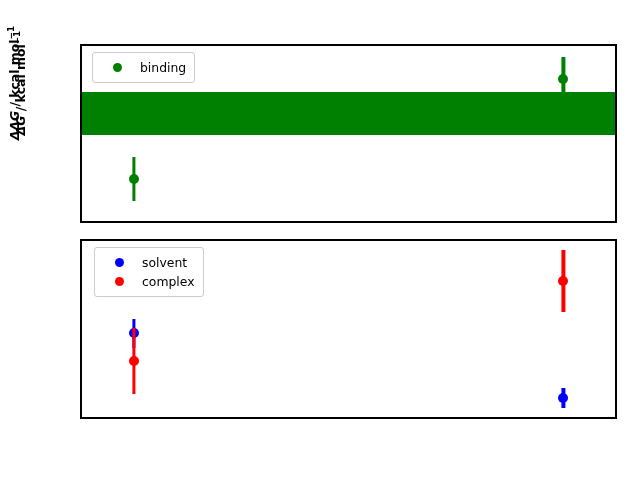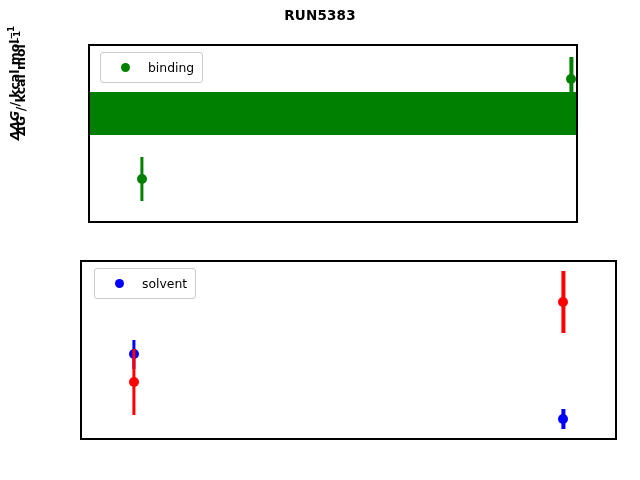--- a/index.html
+++ b/index.html
@@ -38,28 +38,28 @@
 
   
   .axes {
     position: absolute;
     box-sizing: border-box;
     border: 2.2px solid #000000;
     background: #ffffff;
     overflow: hidden;
   }
   #axes-top {
-    left: 88px;
+    left: 80px;
     top: 44px;
-    width: 490px;
+    width: 537px;
     height: 179px;
   }
   #axes-bottom {
     left: 80px;
-    top: 260px;
+    top: 239px;
     width: 537px;
     height: 180px;
   }
 
   
   .ytick {
     position: absolute;
     left: -6px;
     width: 6px;
     height: 0;
@@ -186,21 +186,20 @@
     color: #000000;
     white-space: nowrap;
     padding-left: 6px;
   }
 </style>
 </head>
 <body>
 
 <div id="figure">
 
-  <div id="fig-title">RUN5383</div>
 
   <div class="axes" id="axes-top">
 
     <div class="data-layer" id="top-data">
         <div class="errbar" style="background: rgb(0, 128, 0); left: 51.5806px; top: 110.833px; height: 44.3333px;"></div>
         <div class="marker" style="background: rgb(0, 128, 0); left: 51.5806px; top: 133px;"></div>
         <div class="errbar" style="background: rgb(0, 128, 0); left: 481.419px; top: 11.2px; height: 44.3333px;"></div>
         <div class="marker" style="background: rgb(0, 128, 0); left: 481.419px; top: 33.3667px;"></div>
         <div class="conf-band" style="background: rgb(0, 128, 0); left: 0px; width: 100%; top: 45.5px; height: 43.1667px;"></div>
         <div style="position: absolute; left: 0px; width: 100%; top: 67.2px; border-top: 2px dotted rgb(0, 128, 0);"></div>
@@ -242,20 +241,26 @@
         <div class="marker" style="background: rgb(255, 0, 0); left: 481.419px; top: 40.0792px;"></div>
       </div>
 
     <div class="legend" id="legend-bottom">
       <div class="legend-row">
         <span class="legend-key">
             <span class="legend-dot c-blue"></span>
           </span>
         <span class="legend-text">solvent</span>
       </div>
+      <div class="legend-row">
+        <span class="legend-key">
+            <span class="legend-dot c-red"></span>
+          </span>
+        <span class="legend-text">complex</span>
+      </div>
     </div>
 
     <div class="tick-holder" id="bottom-ticks">
         <div class="ytick" style="top: 146.376px;"></div>
         <div class="ytick" style="top: 111.525px;"></div>
         <div class="ytick" style="top: 76.6733px;"></div>
         <div class="ytick" style="top: 41.8218px;"></div>
         <div class="ytick" style="top: 6.9703px;"></div>
         <div class="xtick" style="left: 51.5806px;"></div>
         <div class="xtick" style="left: 481.419px;"></div>

